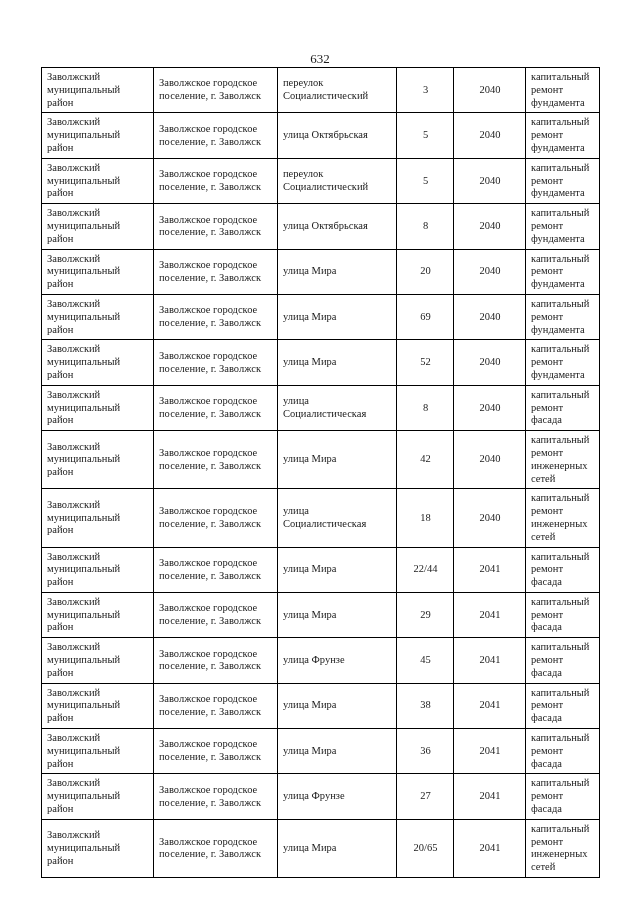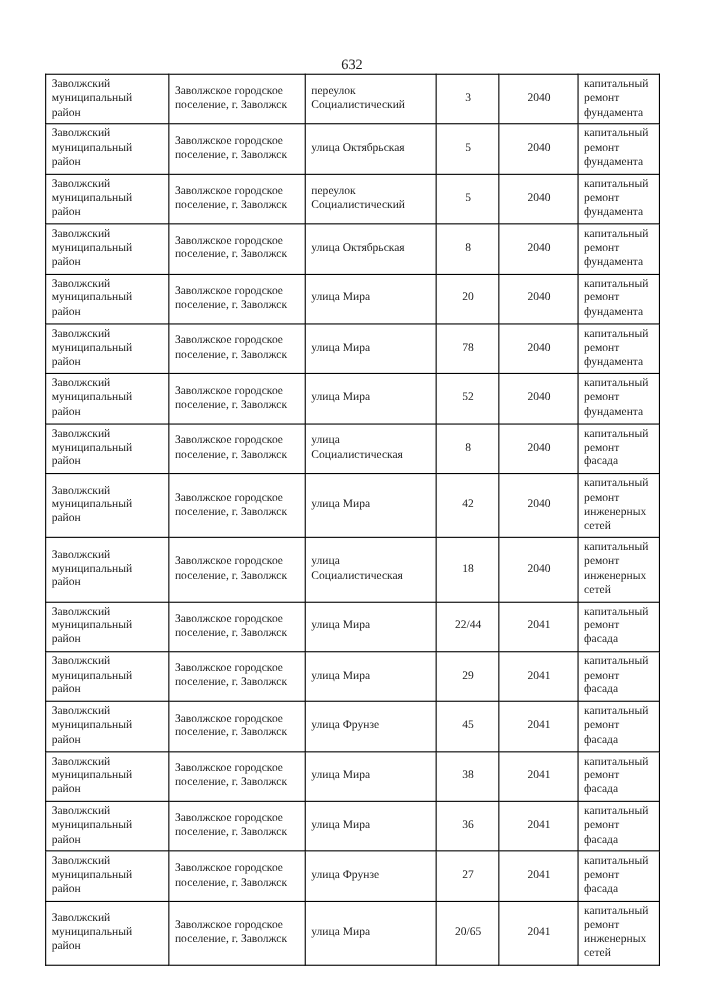--- a/index.html
+++ b/index.html
@@ -107,21 +107,21 @@
           <td class="col-settlement">Заволжское городское поселение, г. Заволжск</td>
           <td class="col-street">улица Мира</td>
           <td class="col-house">20</td>
           <td class="col-year">2040</td>
           <td class="col-work">капитальный ремонт фундамента</td>
         </tr>
         <tr>
           <td class="col-district">Заволжский муниципальный район</td>
           <td class="col-settlement">Заволжское городское поселение, г. Заволжск</td>
           <td class="col-street">улица Мира</td>
-          <td class="col-house">78</td>
+          <td class="col-house">69</td>
           <td class="col-year">2040</td>
           <td class="col-work">капитальный ремонт фундамента</td>
         </tr>
         <tr>
           <td class="col-district">Заволжский муниципальный район</td>
           <td class="col-settlement">Заволжское городское поселение, г. Заволжск</td>
           <td class="col-street">улица Мира</td>
           <td class="col-house">52</td>
           <td class="col-year">2040</td>
           <td class="col-work">капитальный ремонт фундамента</td>

